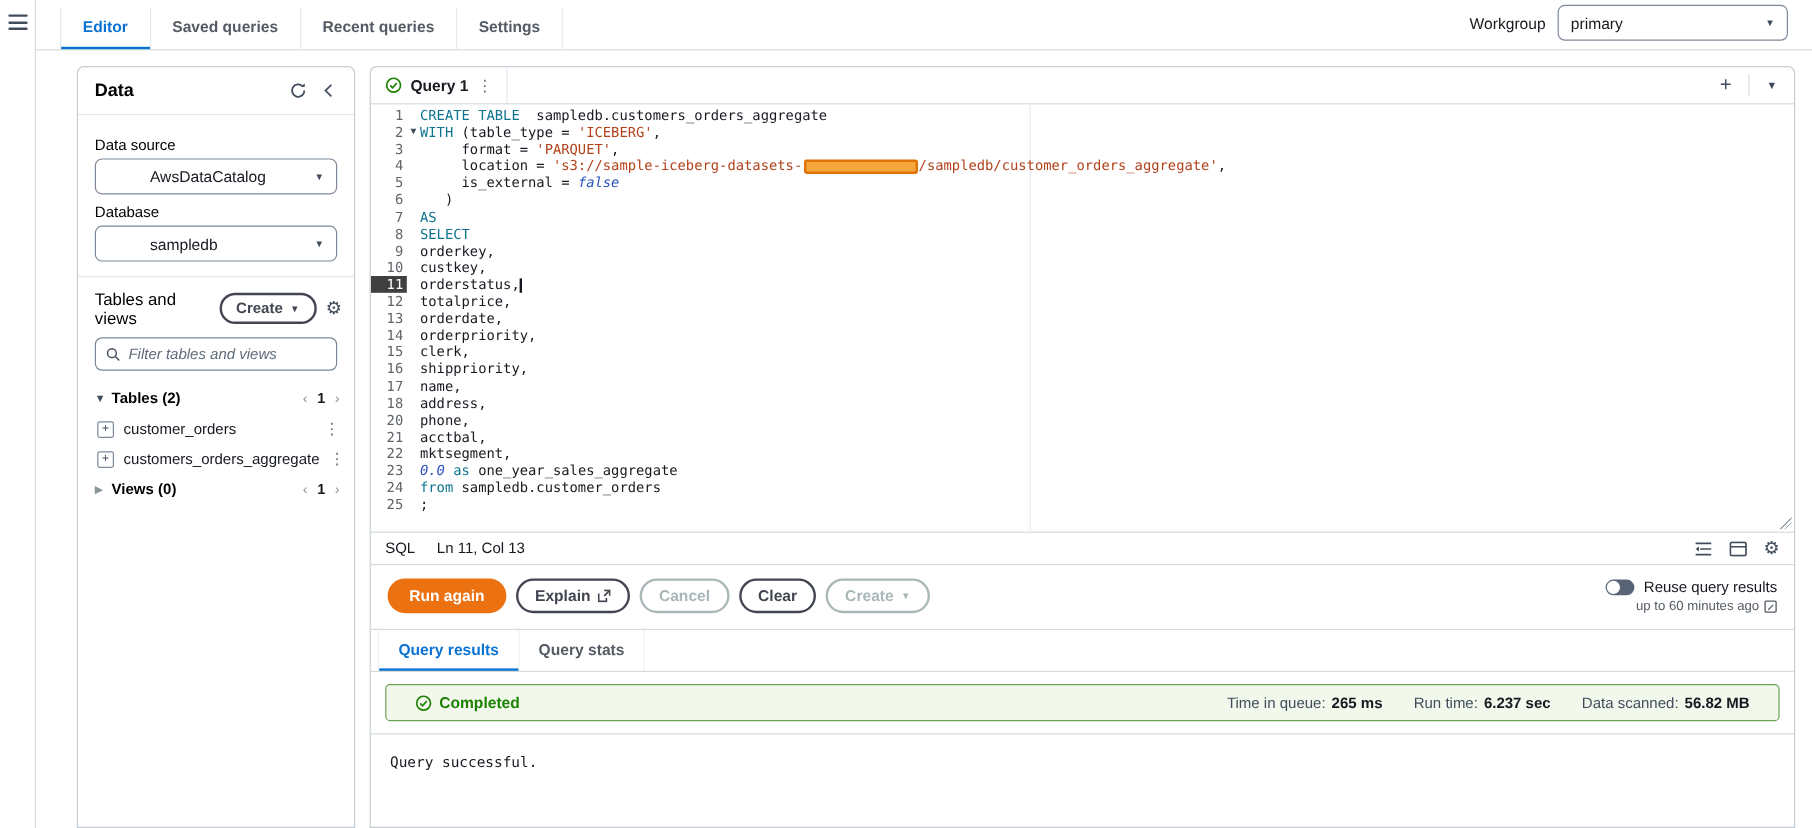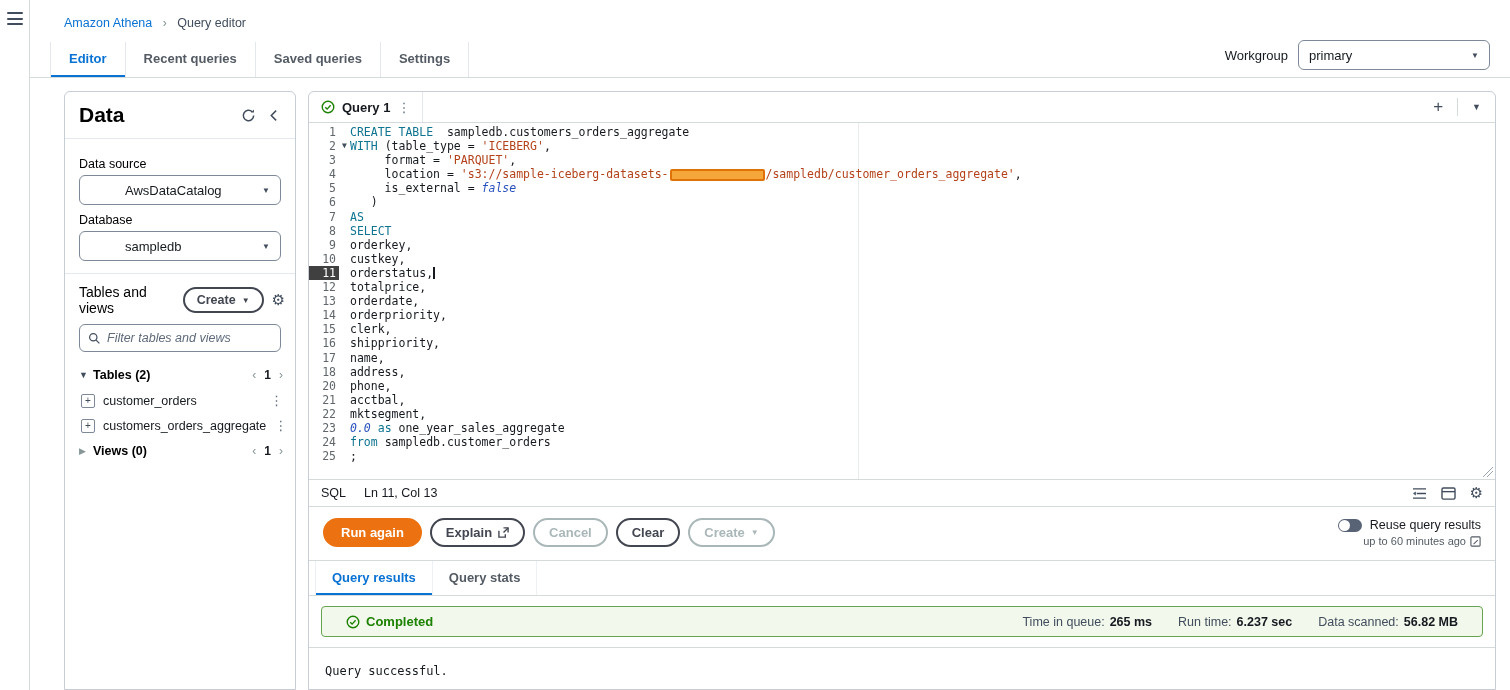--- a/index.html
+++ b/index.html
@@ -29,21 +29,21 @@
   .select { border:1px solid #7d8998; border-radius:6px; background:#fff; height:30px; display:flex; align-items:center; justify-content:space-between; padding:0 10px; font-size:13px; color:#16191f; cursor:pointer; }
   .select .caret { font-size:8px; color:#414d5c; margin-left:10px; }
   .wg-select { width:192px; }
 
   
   .main { flex:1; display:flex; gap:12px; padding:13px 14px 0 34px; overflow:hidden; }
 
   
   .data-panel { width:232px; flex:none; border:1px solid #c6cdd5; border-radius:6px 6px 0 0; background:#fff; display:flex; flex-direction:column; overflow:hidden; }
   .dp-header { display:flex; align-items:center; justify-content:space-between; padding:11px 14px; border-bottom:1px solid #e4e8ee; }
-  .dp-header h2 { font-size:21px; font-weight:bold; color:#000; }
+  .dp-header h2 { font-size:15px; font-weight:bold; color:#000; }
   .dp-header-icons { display:flex; gap:12px; align-items:center; }
   .icon-btn { color:#414d5c; cursor:pointer; display:inline-flex; align-items:center; }
   .dp-body { padding:10px 14px 12px 14px; border-bottom:1px solid #e4e8ee; }
   .dp-body label { display:block; font-size:12.5px; color:#000; margin:8px 0 4px 0; }
   .dp-select { width:100%;padding-left:45px; }
   .tv-header { display:flex; align-items:center; justify-content:space-between; padding:10px 10px 8px 14px; }
   .tv-header h3 { font-size:14px; font-weight:normal; color:#000; }
   .tv-actions { display:flex; align-items:center; gap:8px; }
   .btn { border-radius:16px; font-weight:bold; font-size:12.5px; cursor:pointer; background:#fff; display:inline-flex; align-items:center; gap:6px; font-family:"Liberation Sans",sans-serif; }
   .btn.secondary { border:2px solid #424650; color:#424650; padding:4px 12px; }
@@ -129,33 +129,26 @@
   <div class="left-rail">
     <div class="hamburger">
         <span></span>
         <span></span>
         <span></span>
       </div>
   </div>
 
   <div class="content">
 
-    <div class="breadcrumb-wrap">
-      <span class="breadcrumb">
-        <a>Amazon Athena</a>
-        <span class="chev">›</span>
-        <span class="current">Query editor</span>
-      </span>
-    </div>
 
     <div class="tabbar-wrap">
       <div class="tabs" id="top-tabs">
           <div class="top-tab active">Editor</div>
+          <div class="top-tab">Saved queries</div>
           <div class="top-tab">Recent queries</div>
-          <div class="top-tab">Saved queries</div>
           <div class="top-tab">Settings</div>
         </div>
       <div class="workgroup">
         <span class="wg-label">Workgroup</span>
         <div class="select wg-select">
           <span>primary</span>
           <span class="caret">▼</span>
         </div>
       </div>
     </div>

